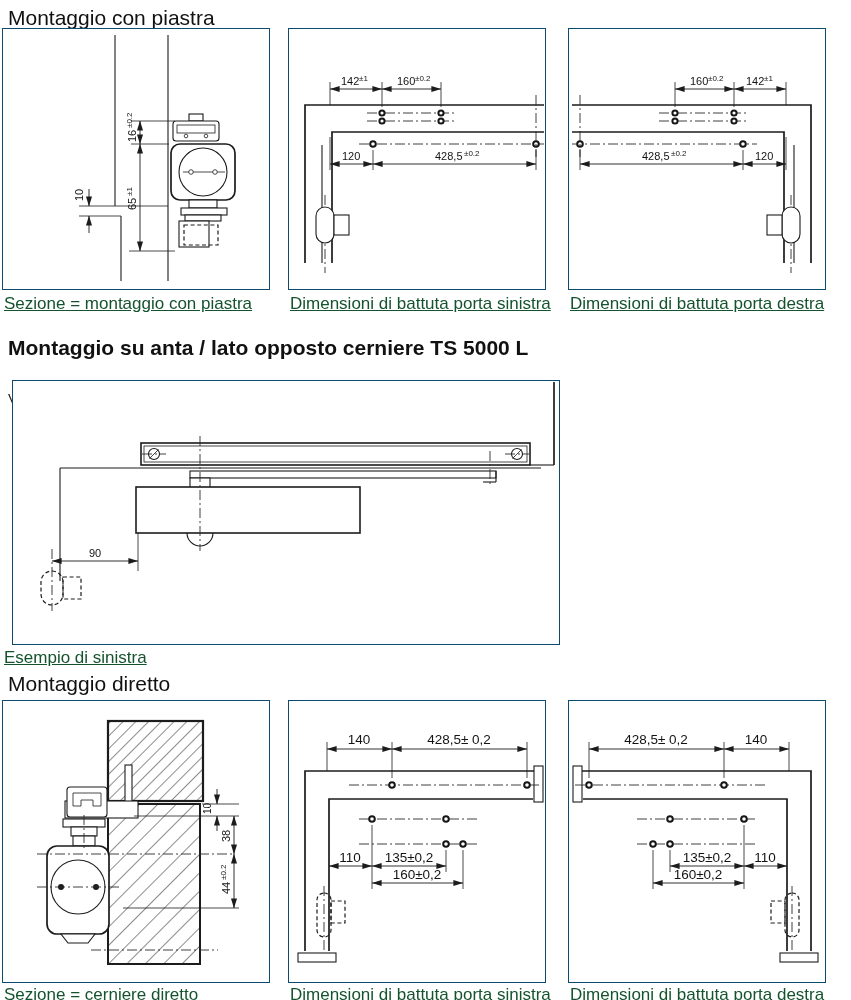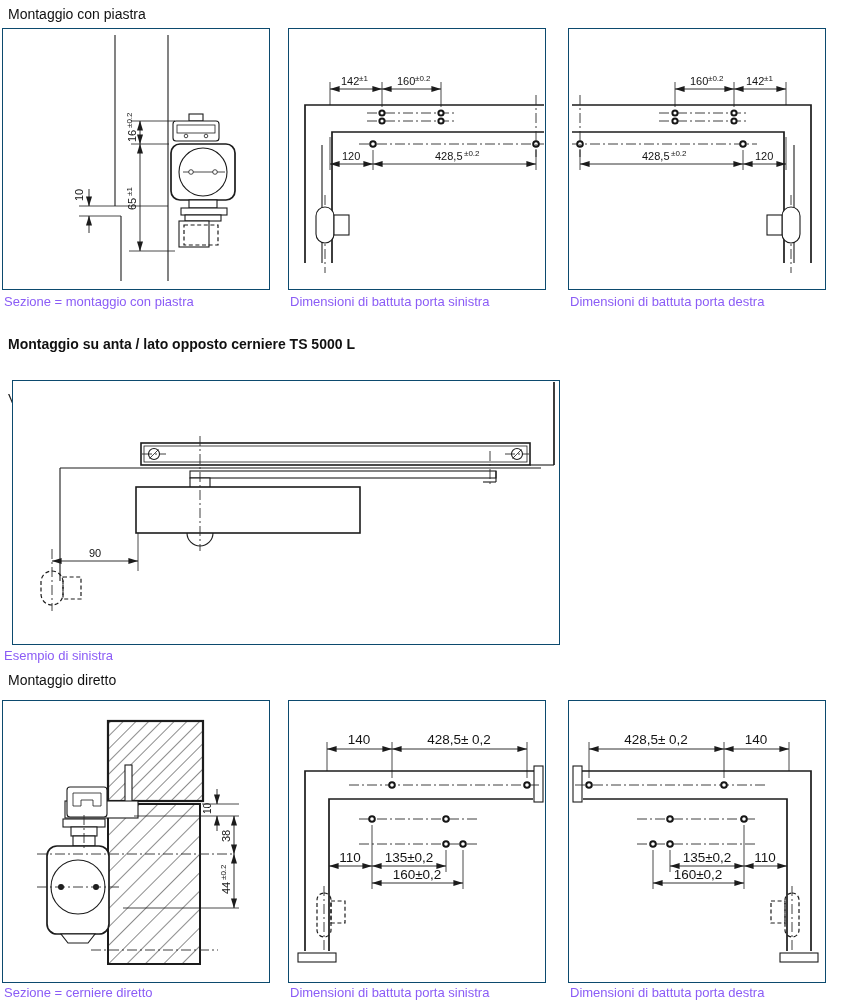--- a/index.html
+++ b/index.html
@@ -1,21 +1,21 @@
 <!DOCTYPE html>
 <html><head>
 <meta charset="utf-8">
 <style>
   html,body{margin:0;padding:0;background:#fff;}
   body{width:851px;height:1000px;position:relative;overflow:hidden;
        font-family:"Liberation Sans",sans-serif;color:#151515;}
-  .heading{position:absolute;font-size:14px;color:#111;white-space:nowrap;}
+  .heading{position:absolute;font-size:21px;color:#111;white-space:nowrap;}
   .heading.bold{font-weight:700;text-align:right;}
   .subheading{position:absolute;font-size:13.5px;color:#1a1a1a;}
-  .caption{position:absolute;font-size:13px;color:#8b5cf6;white-space:nowrap;}
+  .caption{position:absolute;font-size:17px;color:#14532d;white-space:nowrap;text-decoration:underline;}
   .panel{position:absolute;background:#fff;border:1px solid #0c4a6e;}
   .panel svg{display:block;}
   
   .ln{stroke:#1c1c1c;stroke-width:1.1;fill:none;}
   .ln2{stroke:#1c1c1c;stroke-width:1.7;fill:none;}
   .ln3{stroke:#1c1c1c;stroke-width:2.2;}
   .thin{stroke:#1c1c1c;stroke-width:0.8;fill:none;}
   .dim{stroke:#1c1c1c;stroke-width:0.9;fill:none;}
   .cl{stroke:#2a2a2a;stroke-width:0.9;fill:none;stroke-dasharray:10 3 2 3;}
   .dash{stroke:#1c1c1c;stroke-width:1.2;fill:none;stroke-dasharray:4 2.6;}

